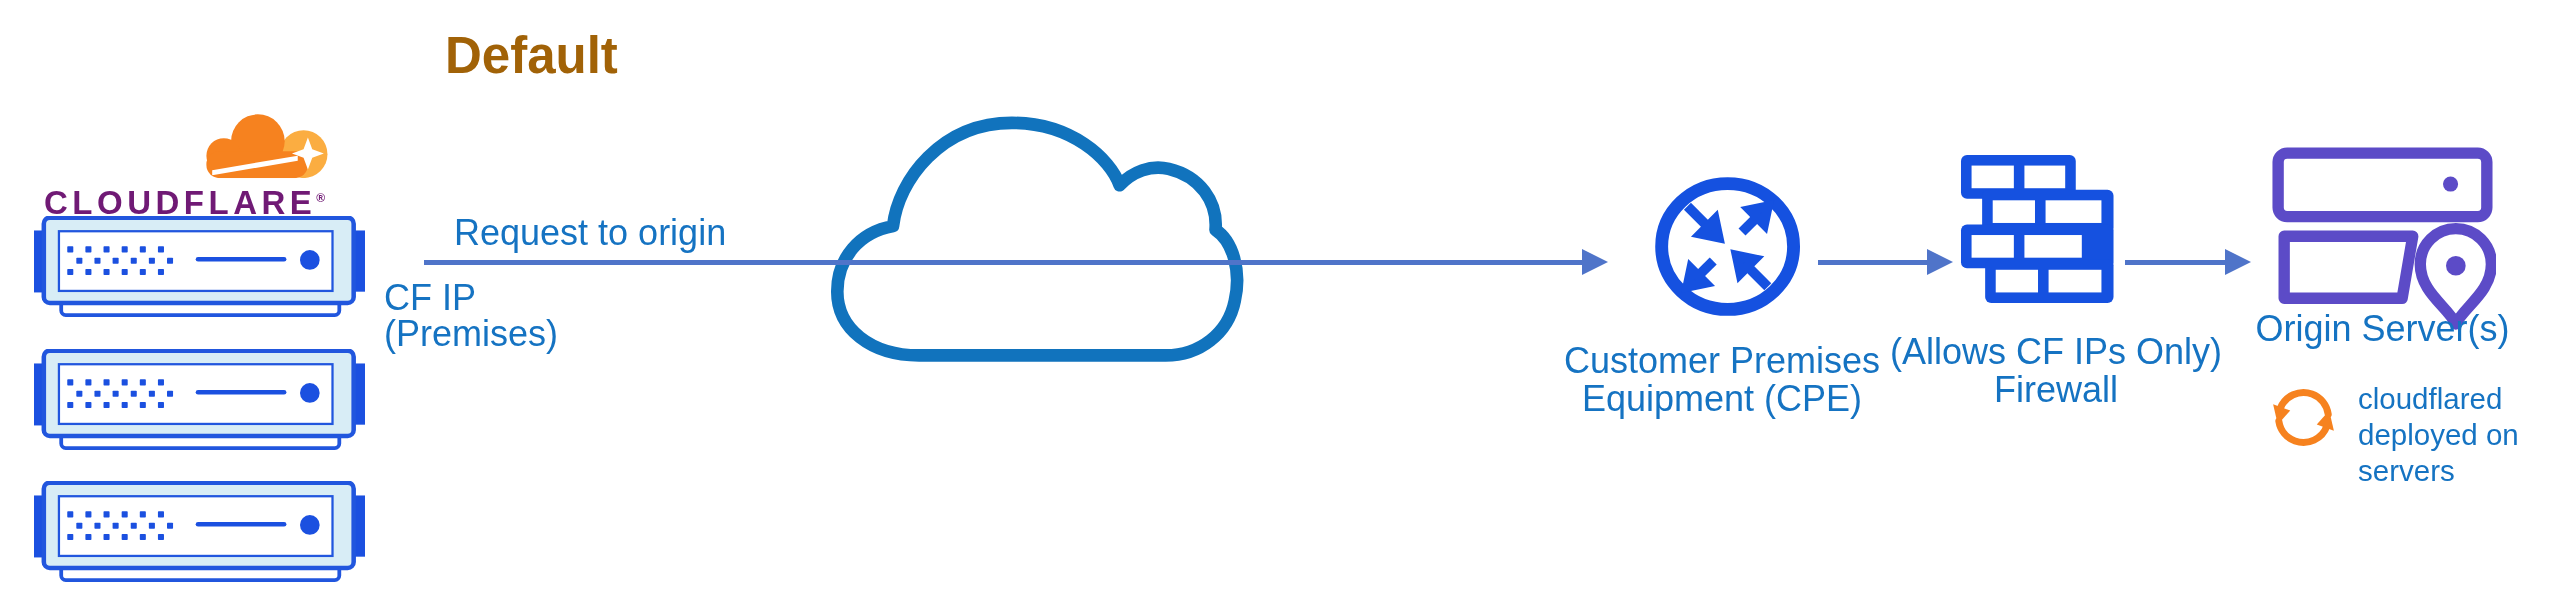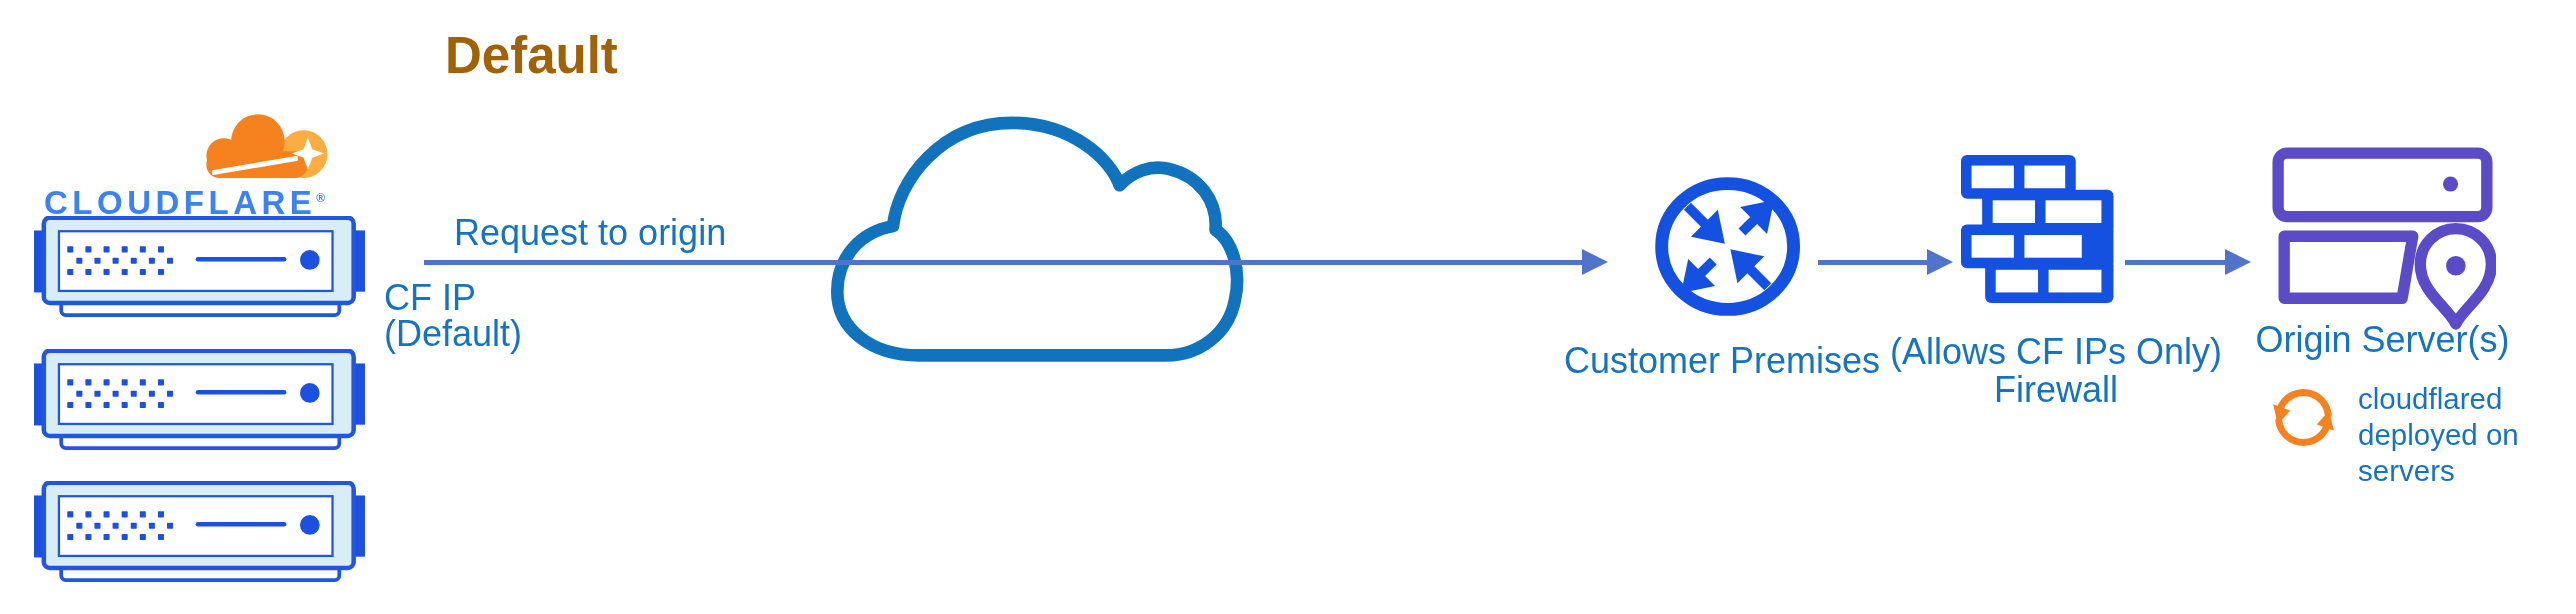--- a/index.html
+++ b/index.html
@@ -8,40 +8,40 @@
     font-family:"Liberation Sans", sans-serif;
   }
   .abs{position:absolute;}
   .page-title{
     left:445px;top:1.5px;font-size:51px;font-weight:600;color:#a16207;letter-spacing:0px;margin-top:24px;
   }
   .label{color:#1573C2;font-size:36px;line-height:38px;}
   .center{text-align:center;}
   
   .cf-wordmark{
-    left:44px;top:184px;width:303px;font-size:33px;font-weight:800;color:#3b82f6;
+    left:44px;top:184px;width:303px;font-size:33px;font-weight:800;color:#701a75;
     letter-spacing:4.5px;white-space:nowrap;
   }
   .cf-wordmark sup{font-size:12px;letter-spacing:0;vertical-align:super;}
   
   .flow-line{height:4.5px;background:#4F74C9;top:260px;z-index:3;}
   .flow-head{
     width:0;height:0;top:249px;z-index:3;
     border-top:13px solid transparent;border-bottom:13px solid transparent;
     border-left:26px solid #4F74C9;
   }
   
   .cloud-wrap{left:815px;top:104px;width:431px;height:271px;z-index:2;}
   .cloud-label{left:815px;top:303px;width:431px;z-index:4;}
   
   .edge-arrow-label{left:454px;top:214px;z-index:4;}
   .cfip-label{left:384px;top:280px;z-index:4;line-height:36px;}
   .cpe-label{left:1529px;top:342px;width:386px;text-align:center;}
   .fw-label{left:1863px;top:333px;width:386px;}
-  .origin-label{left:2254px;top:321px;width:257px;text-align:center;}
+  .origin-label{left:2254px;top:310px;width:257px;text-align:center;}
   .cloudflared-note{left:2358px;top:381px;width:227px;line-height:36px;font-size:29.5px;}
   svg{display:block;}
 </style>
 </head>
 <body>
 
 <div class="stage">
 
   <svg width="0" height="0" style="position:absolute" aria-hidden="true">
     <defs>
@@ -102,21 +102,21 @@
   <svg class="abs" style="left:34px;top:481px" width="331" height="103" viewBox="0 0 438 136">
       <use href="#sym-server"></use>
     </svg>
 
   <div class="abs flow-line" style="left:424px;width:1158px"></div>
   <div class="abs flow-head" style="left:1582px"></div>
 
   <div class="abs label edge-arrow-label">Request to origin</div>
   <div class="abs label cfip-label">
     <div>CF IP</div>
-    <div>(Default)</div>
+    <div>(Premises)</div>
   </div>
 
   <svg class="abs cloud-wrap" width="431" height="271" viewBox="0 0 580 350">
     <path d="M 140 331
              C 75 331 30 295 30 245
              C 30 200 60 165 105 157
              C 112 95 170 18 265 18
              C 345 18 397 66 410 102
              C 427 84 452 74 476 80
              C 518 90 542 124 539 162
@@ -137,20 +137,21 @@
       <path d="M150 146 L124 120"></path>
         <polygon points="109,105 113.9,128.3 132.3,109.9"></polygon>
     </g>
   </svg>
 
   <div class="abs flow-line" style="left:1818px;width:109px"></div>
   <div class="abs flow-head" style="left:1927px"></div>
 
   <div class="abs label cpe-label center">
     <div>Customer Premises</div>
+    <div>Equipment (CPE)</div>
   </div>
 
   <svg class="abs" style="left:1958px;top:155px" width="157" height="148" viewBox="0 0 204 196">
     <g fill="#1551E0">
       <rect x="2" y="0" width="152" height="58" rx="8"></rect>
       <rect x="30" y="46" width="174" height="58" rx="8"></rect>
       <rect x="2" y="92" width="202" height="58" rx="8"></rect>
       <rect x="34" y="138" width="170" height="58" rx="8"></rect>
     </g>
     <g fill="#ffffff">

